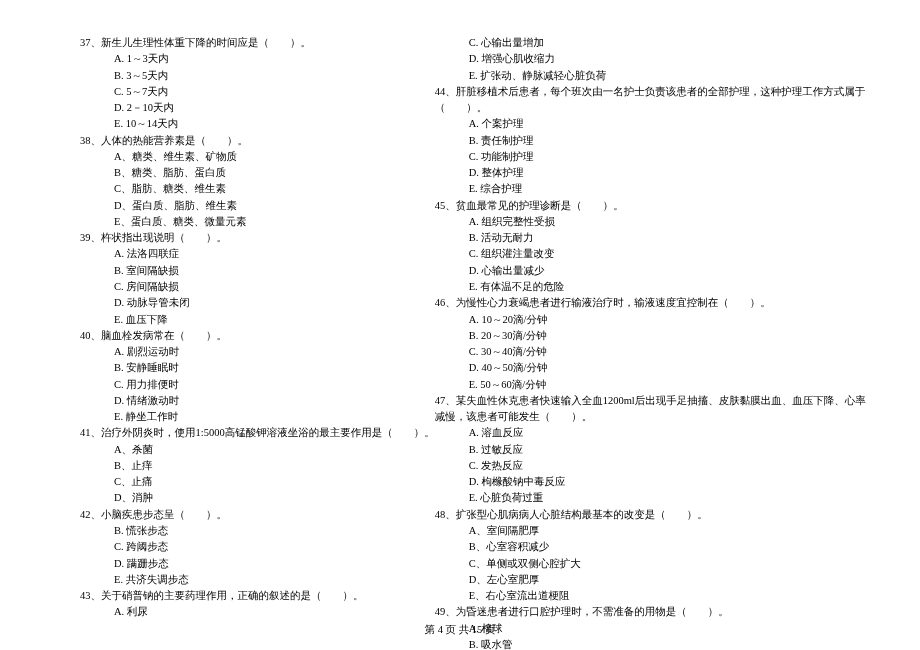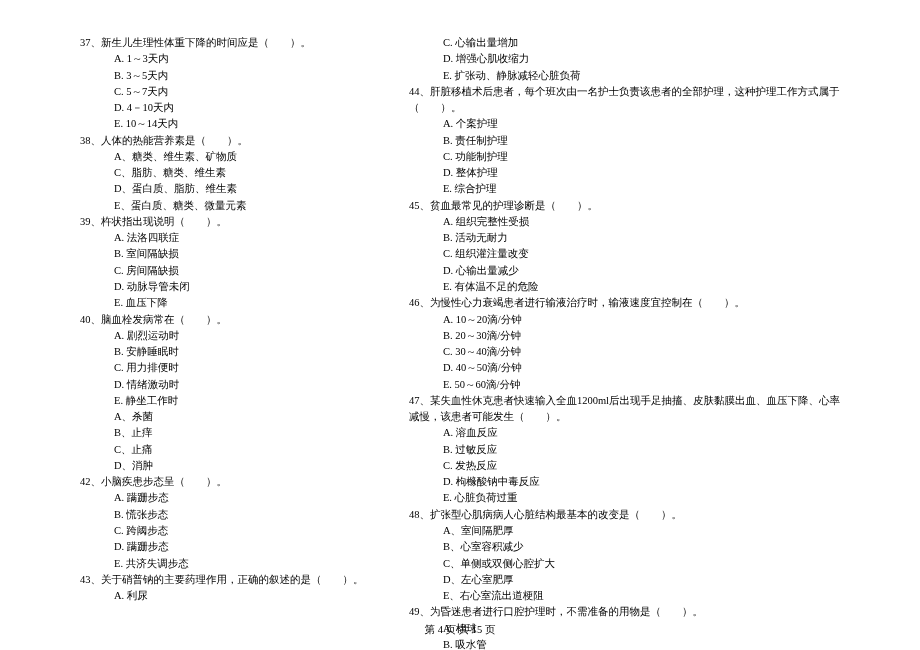--- a/index.html
+++ b/index.html
@@ -46,50 +46,51 @@
   </style>
 </head>
 <body>
 
 <div class="columns">
   <div class="col">
     <div class="q-line">37、新生儿生理性体重下降的时间应是（　　）。</div>
     <div class="opt">A. 1～3天内</div>
     <div class="opt">B. 3～5天内</div>
     <div class="opt">C. 5～7天内</div>
-    <div class="opt">D. 4－10天内</div>
+    <div class="opt">D. 2－10天内</div>
     <div class="opt">E. 10～14天内</div>
 
     <div class="q-line">38、人体的热能营养素是（　　）。</div>
     <div class="opt">A、糖类、维生素、矿物质</div>
+    <div class="opt">B、糖类、脂肪、蛋白质</div>
     <div class="opt">C、脂肪、糖类、维生素</div>
     <div class="opt">D、蛋白质、脂肪、维生素</div>
     <div class="opt">E、蛋白质、糖类、微量元素</div>
 
     <div class="q-line">39、杵状指出现说明（　　）。</div>
     <div class="opt">A. 法洛四联症</div>
     <div class="opt">B. 室间隔缺损</div>
     <div class="opt">C. 房间隔缺损</div>
     <div class="opt">D. 动脉导管未闭</div>
     <div class="opt">E. 血压下降</div>
 
     <div class="q-line">40、脑血栓发病常在（　　）。</div>
     <div class="opt">A. 剧烈运动时</div>
     <div class="opt">B. 安静睡眠时</div>
     <div class="opt">C. 用力排便时</div>
     <div class="opt">D. 情绪激动时</div>
     <div class="opt">E. 静坐工作时</div>
 
+    <div class="q-line">41、治疗外阴炎时，使用1:5000高锰酸钾溶液坐浴的最主要作用是（　　）。</div>
     <div class="opt">A、杀菌</div>
     <div class="opt">B、止痒</div>
     <div class="opt">C、止痛</div>
     <div class="opt">D、消肿</div>
 
     <div class="q-line">42、小脑疾患步态呈（　　）。</div>
-    <div class="opt">A. 蹒跚步态</div>
     <div class="opt">B. 慌张步态</div>
     <div class="opt">C. 跨阈步态</div>
     <div class="opt">D. 蹒跚步态</div>
     <div class="opt">E. 共济失调步态</div>
 
     <div class="q-line">43、关于硝普钠的主要药理作用，正确的叙述的是（　　）。</div>
     <div class="opt">A. 利尿</div>
 
   </div>
 

